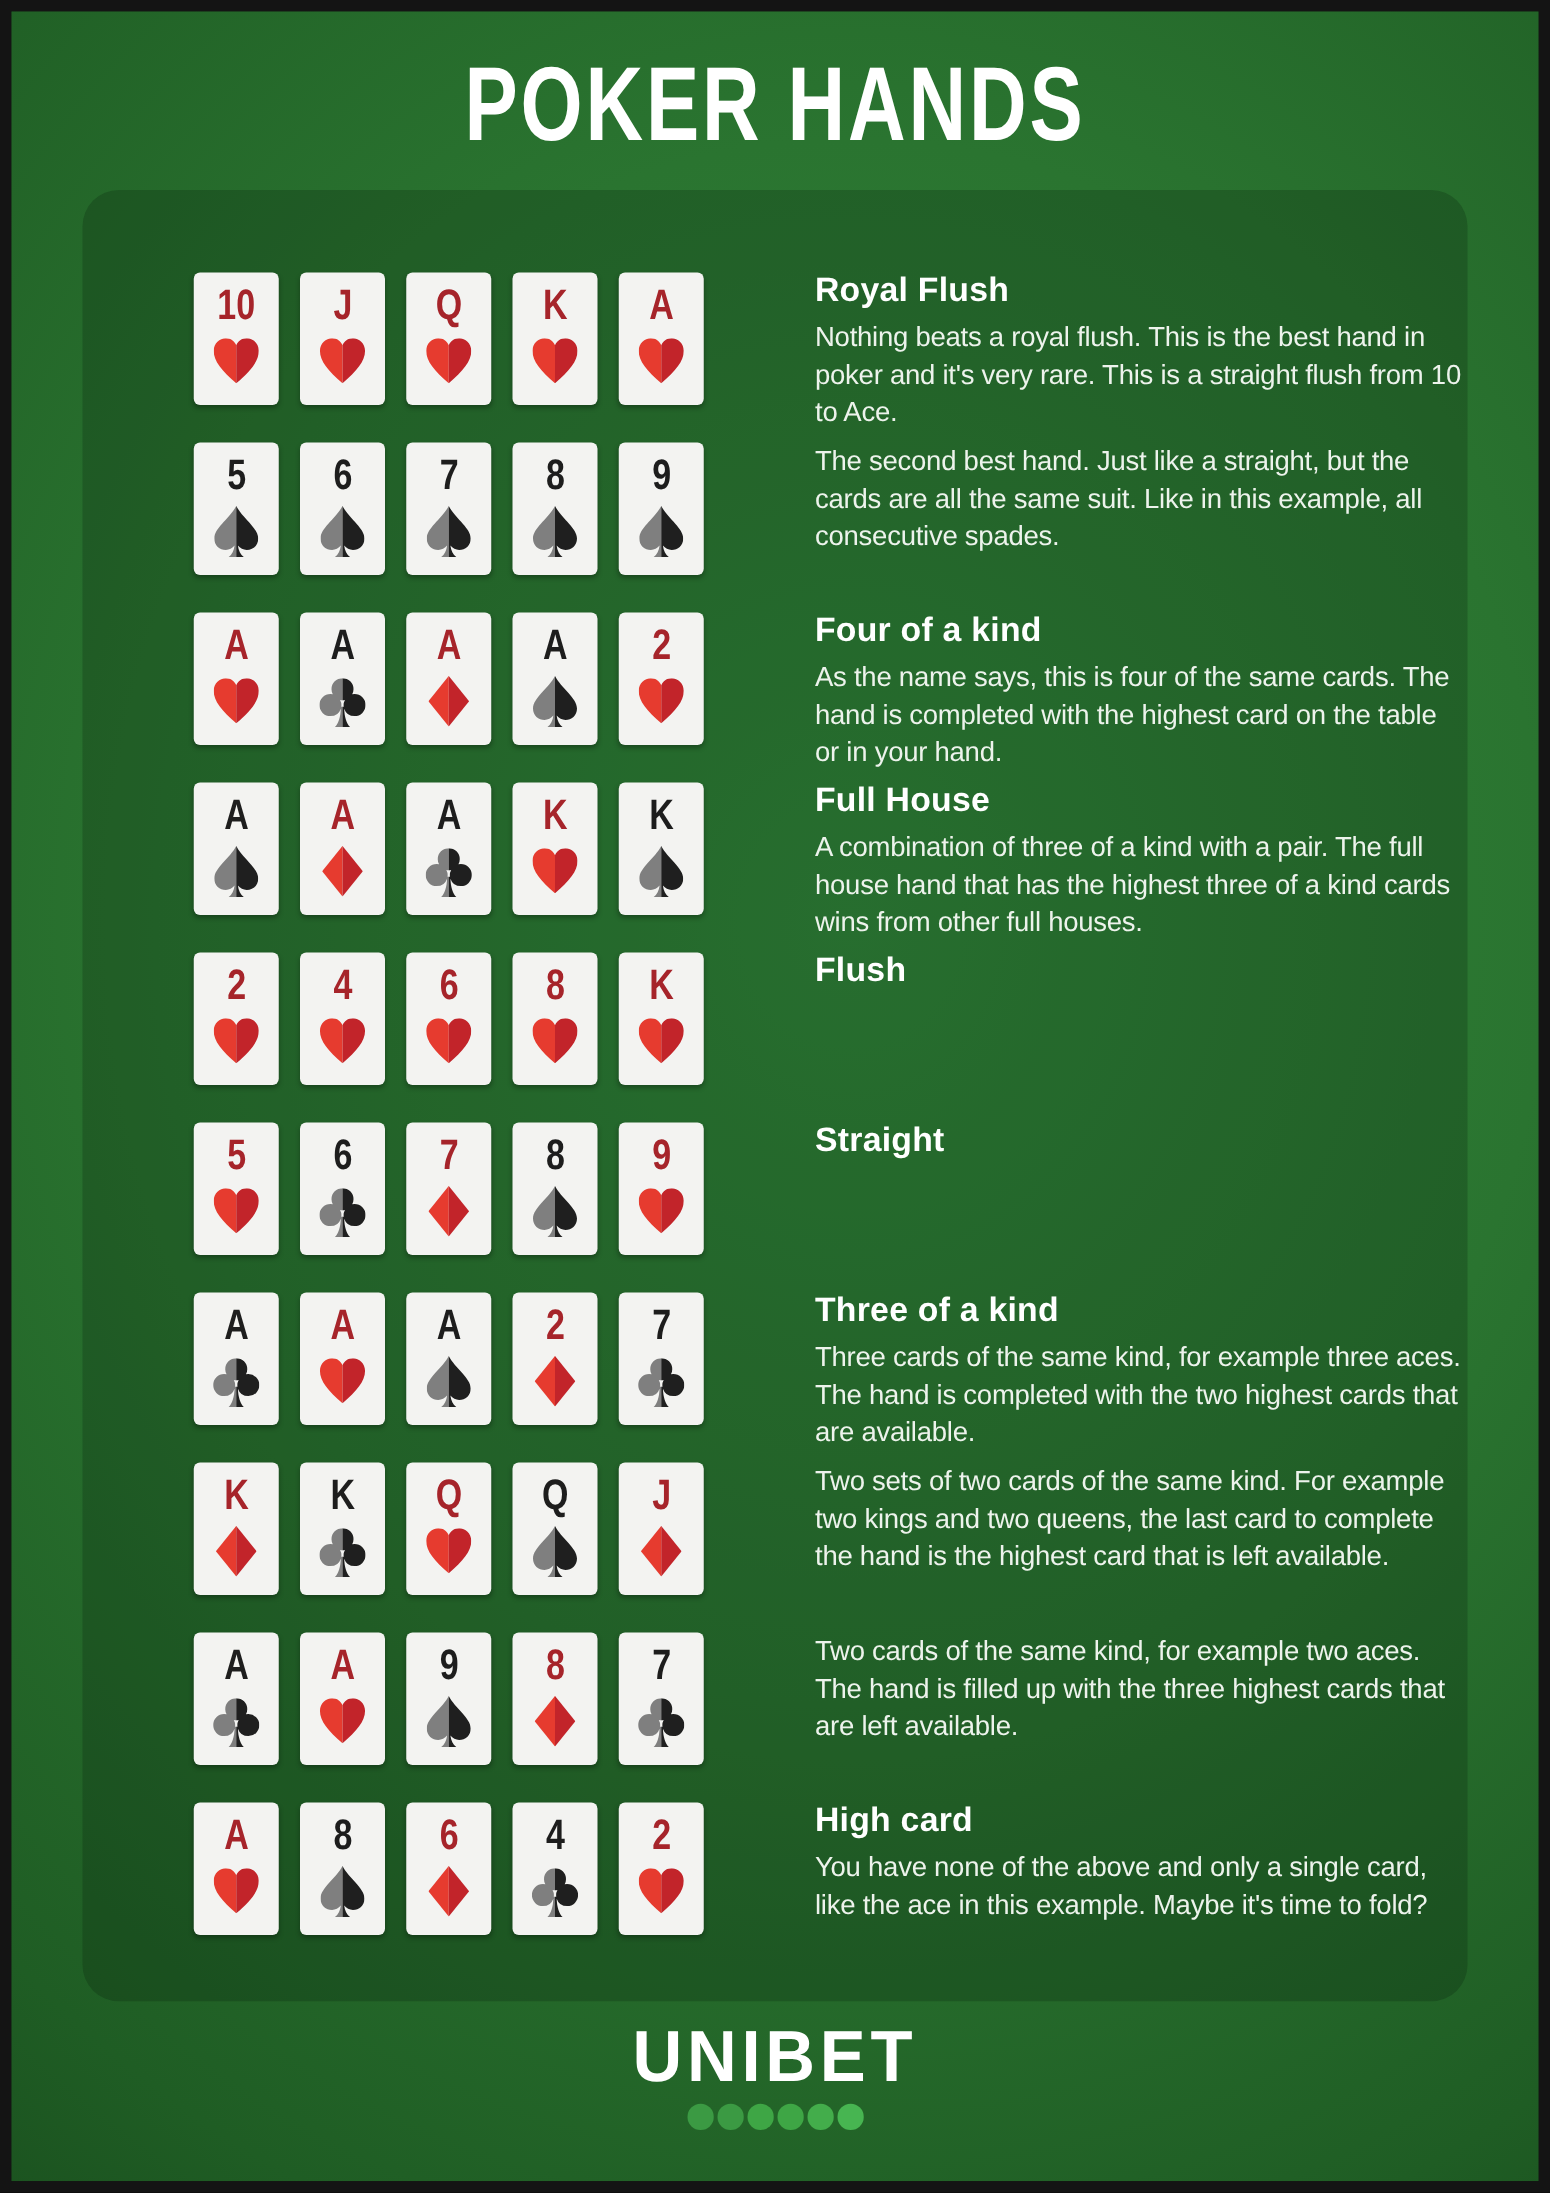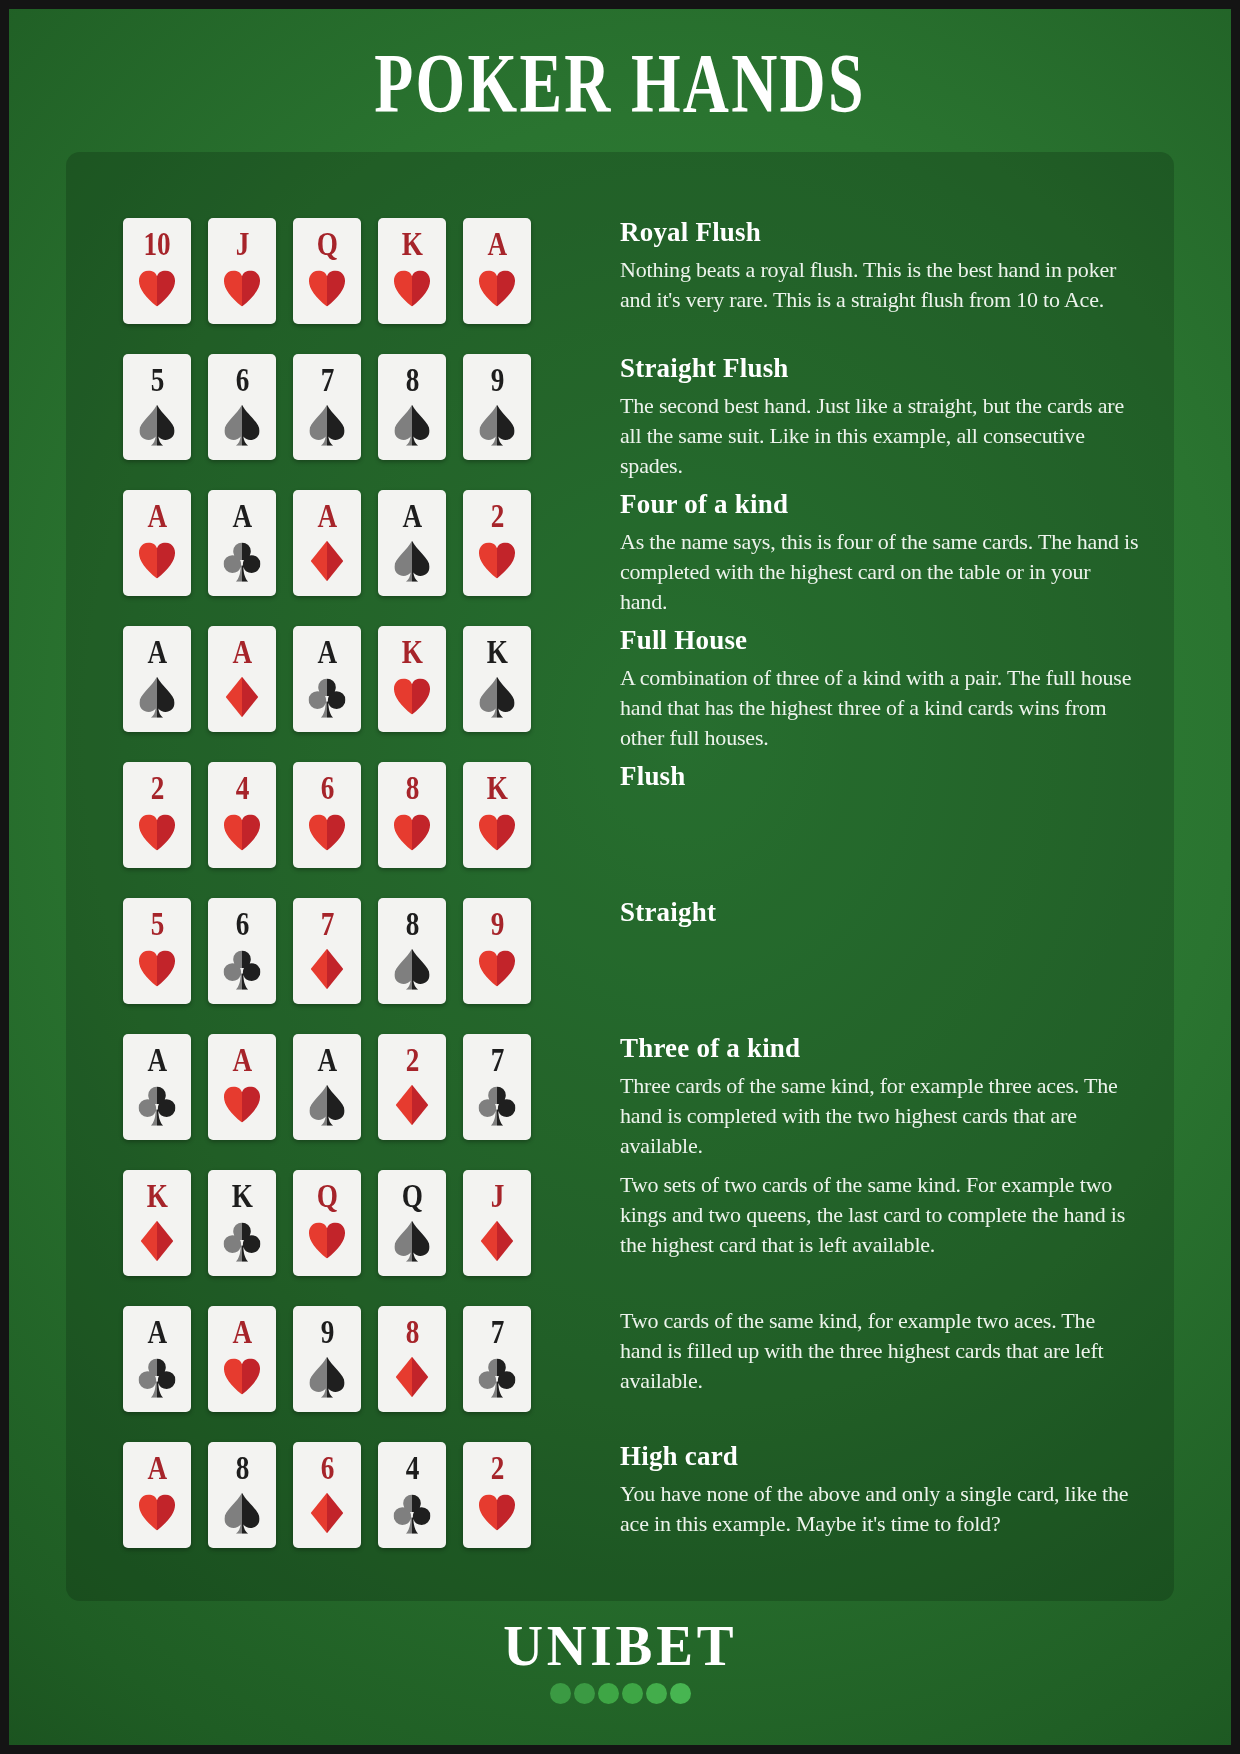--- a/index.html
+++ b/index.html
@@ -2,38 +2,38 @@
 <html style="--card-bg: #f3f3f1; --rank-red: #a6242a; --rank-black: #1d1d1d;"><head>
 <meta charset="utf-8">
 <style>
   html,body{margin:0;padding:0;background:#0c0c0c;}
   .page{
     position:relative;
     width:1240px;height:1754px;
     box-sizing:border-box;
     border:9px solid #141414;
     overflow:hidden;
-    font-family:Liberation Serif, serif;
+    font-family:Liberation Sans, sans-serif;
     background:
       radial-gradient(120% 95% at 55% 42%, #31873a 0%, #2a7430 38%, #1f5d24 68%, #123a15 100%);
   }
   .main-title{
     position:absolute; top:26px; left:0; right:0;
     text-align:center; color:#ffffff;
     font-size:84px; font-weight:800; letter-spacing:3px;
     transform:scaleX(0.76); transform-origin:center;
     white-space:nowrap;
   }
   .panel{
     position:absolute; left:57px; top:143px;
     width:1108px; height:1449px;
     background:rgba(6,24,7,0.22);
-    border-radius:14px;
+    border-radius:29px;
     box-sizing:border-box;
-    padding:66px 0 0 57px;
+    padding:66px 0 0 89px;
   }
   .row{display:flex; align-items:flex-start; margin-bottom:30px; height:106px;}
   .cards{display:flex; gap:17px; flex:0 0 auto;}
   .card{
     width:68px; height:106px;
     background:var(--card-bg,#f3f3f1);
     border-radius:5px;
     box-shadow:0 2px 4px rgba(0,0,0,0.30);
     display:flex; flex-direction:column; align-items:center;
   }
@@ -217,21 +217,20 @@
                   </clipPath>
                 </defs>
                 <g clip-path="url(#clip-1-4)">
                   <rect x="0" y="0" width="50" height="100" fill="#7f7f7f"></rect>
                   <rect x="50" y="0" width="50" height="100" fill="#1f1f1f"></rect>
                 </g>
               </svg>
             </div>
           </div>
           <div class="text">
-            <h2 class="hand-name">Straight Flush</h2>
             <p class="hand-desc">The second best hand. Just like a straight, but the cards are all the same suit. Like in this example, all consecutive spades.</p>
           </div>
         </div>
         <div class="row">
           <div class="cards">
             <div class="card">
               <span class="rank red">A</span>
               <svg class="suit" viewBox="0 0 100 100">
                 <defs>
                   <clipPath id="clip-2-0">

